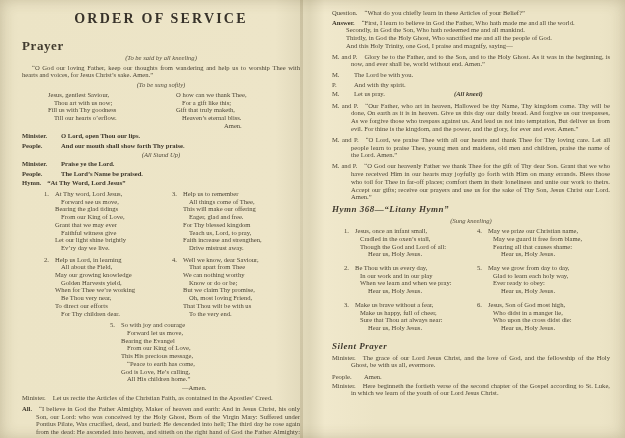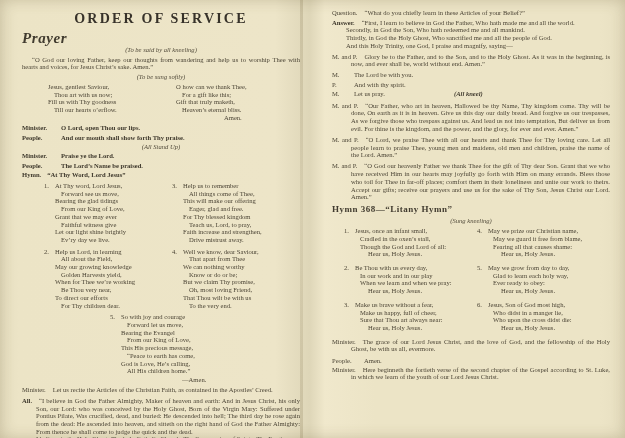--- a/index.html
+++ b/index.html
@@ -11,22 +11,22 @@
     color:#4c4536;
   }
   .fold{position:absolute;left:300px;top:0;width:3px;height:100%;
     background:linear-gradient(180deg,rgba(120,105,65,.22),rgba(120,105,65,.10),rgba(120,105,65,.22));}
   .page{position:absolute;top:9px;width:278px;font-size:6.6px;line-height:7.7px;}
   .page.left{left:22px;}
   .page.right{left:332px;}
 
   .title{margin:2px 0 2px;text-align:center;font-size:14px;line-height:16px;font-weight:600;
          letter-spacing:2.2px;color:#37322a;}
-  .shead{font-style:italic;font-weight:bold;font-size:15px;line-height:10px;letter-spacing:.6px;
-         color:#413b2f;margin:6px 0 3px;}
+  .shead{font-weight:bold;font-size:13px;line-height:10px;letter-spacing:.6px;
+         color:#413b2f;margin:14px 0 3px;}
   .note{text-align:center;font-style:italic;margin:1px 0 2px;color:#524b3b;}
   .opening{text-indent:10px;margin:0 0 2px;text-align:justify;}
 
   .spk{font-weight:bold;color:#3e382c;}
   .resp{margin:1.5px 0;font-weight:bold;color:#3e382c;}
   .resp .rt{padding-left:7px;}
   .resp .spk{display:inline-block;min-width:32px;}
   .vers{margin:1.5px 0;}
   .vers .spk{display:inline-block;min-width:20px;font-weight:normal;color:#4c4536;}
   .vers .rt{padding-left:2px;}
@@ -60,21 +60,21 @@
   .ans-first .ht{padding-left:7px;}
   .ans-rest .ln{padding-left:14px;}
   .answer{margin-bottom:3px;text-align:justify;}
 
   .creedp2{margin:0;padding-left:14px;text-align:justify;}
   .creed .hang{padding-left:14px;text-indent:-14px;margin-bottom:0;}
 
   .prayline{position:relative;margin:1.5px 0 4px;}
   .kneel{position:absolute;left:122px;top:0;font-style:italic;font-weight:bold;color:#413b2f;}
 
-  .ihead{font-weight:bold;font-size:9px;line-height:10px;letter-spacing:.5px;
+  .ihead{font-style:italic;font-weight:bold;font-size:9px;line-height:10px;letter-spacing:.5px;
          color:#413b2f;margin:3px 0 3px;}
   .mb2{margin-bottom:2px;}
 </style>
 </head>
 <body>
 
 <div class="scan">
   <div class="fold"></div>
 
   <div class="page left">
@@ -301,20 +301,21 @@
           <div class="vlines">
               <div class="ln">Jesus, Son of God most high,</div>
               <div class="ln">Who didst in a manger lie,</div>
               <div class="ln">Who upon the cross didst die:</div>
               <div class="ln">Hear us, Holy Jesus.</div>
             </div>
         </div>
       </div>
     </div>
 
+    <div class="ihead">Silent Prayer</div>
     <p class="hang">
       <span class="spk plain">Minister.</span><span class="ht">The grace of our Lord Jesus Christ, and the love of God, and the fellowship of the Holy Ghost, be with us all, evermore.</span>
     </p>
     <div class="vers">
       <span class="spk" style="min-width:30px">People.</span><span class="rt">Amen.</span>
     </div>
     <p class="hang">
       <span class="spk plain">Minister.</span><span class="ht">Here beginneth the fortieth verse of the second chapter of the Gospel according to St. Luke, in which we learn of the youth of our Lord Jesus Christ.</span>
     </p>
   </div>

